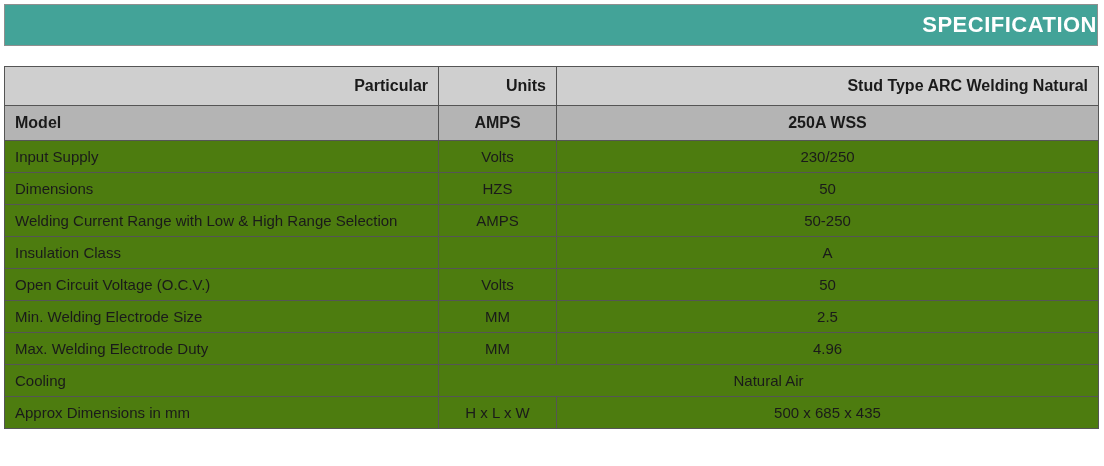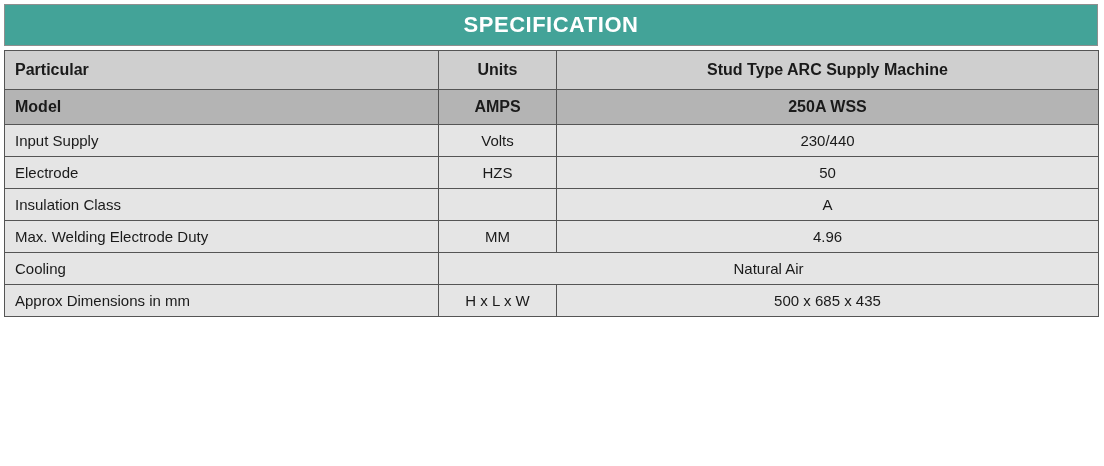--- a/index.html
+++ b/index.html
@@ -23,58 +23,59 @@
   }
 
   
   .spec-title {
     box-sizing: border-box;
     height: 42px;
     background: #43a398;
     border: 1px solid #8f8f8f;
     display: flex;
     align-items: center;
-    justify-content: center;
+    justify-content: flex-end;
     color: #ffffff;
     font-size: 22px;
     font-weight: bold;
     letter-spacing: 0.5px;
-    margin-bottom: 4px;
+    margin-bottom: 20px;
   }
 
   
   table.spec-table {
     width: 100%;
     border-collapse: collapse;
     table-layout: fixed;
   }
 
   table.spec-table td {
     border: 1px solid #555555;
     font-size: 15px;
     color: #1a1a1a;
     padding: 0 10px;
     height: 31px;
-    background: #e5e5e5;
+    background: #4d7c0f;
     vertical-align: middle;
     white-space: nowrap;
     overflow: hidden;
   }
 
   
   col.c-particular { width: 434px; }
   col.c-units      { width: 118px; }
   col.c-value      { width: 542px; }
 
   
   tr.row-head td {
     background: #cfcfcf;
     font-weight: bold;
     font-size: 16px;
     height: 38px;
+    text-align: right;
   }
   
   tr.row-model td {
     background: #b4b4b4;
     font-weight: bold;
     font-size: 16px;
     height: 34px;
   }
 
   .cell-center { text-align: center; }
@@ -94,43 +95,58 @@
     <colgroup>
       <col class="c-particular">
       <col class="c-units">
       <col class="c-value">
     </colgroup>
     <tbody>
 
       <tr class="row-head">
         <td class="cell-left">Particular</td>
         <td class="cell-center">Units</td>
-        <td class="cell-center">Stud Type ARC Supply Machine</td>
+        <td class="cell-center">Stud Type ARC Welding Natural</td>
       </tr>
 
       <tr class="row-model">
         <td class="cell-left">Model</td>
         <td class="cell-center">AMPS</td>
         <td class="cell-center">250A WSS</td>
       </tr>
 
     <tr>
           <td class="cell-left">Input Supply</td>
           <td class="cell-center">Volts</td>
-          <td class="cell-center">230/440</td>
+          <td class="cell-center">230/250</td>
         </tr>
         <tr>
-          <td class="cell-left">Electrode</td>
+          <td class="cell-left">Dimensions</td>
           <td class="cell-center">HZS</td>
           <td class="cell-center">50</td>
+        </tr>
+        <tr>
+          <td class="cell-left">Welding Current Range with Low &amp; High Range Selection</td>
+          <td class="cell-center">AMPS</td>
+          <td class="cell-center">50-250</td>
         </tr>
         <tr>
           <td class="cell-left">Insulation Class</td>
           <td class="cell-center"></td>
           <td class="cell-center">A</td>
+        </tr>
+        <tr>
+          <td class="cell-left">Open Circuit Voltage (O.C.V.)</td>
+          <td class="cell-center">Volts</td>
+          <td class="cell-center">50</td>
+        </tr>
+        <tr>
+          <td class="cell-left">Min. Welding Electrode Size</td>
+          <td class="cell-center">MM</td>
+          <td class="cell-center">2.5</td>
         </tr>
         <tr>
           <td class="cell-left">Max. Welding Electrode Duty</td>
           <td class="cell-center">MM</td>
           <td class="cell-center">4.96</td>
         </tr>
         <tr>
           <td class="cell-left">Cooling</td>
           <td class="cell-center cell-bold" colspan="2">Natural Air</td>
         </tr>

